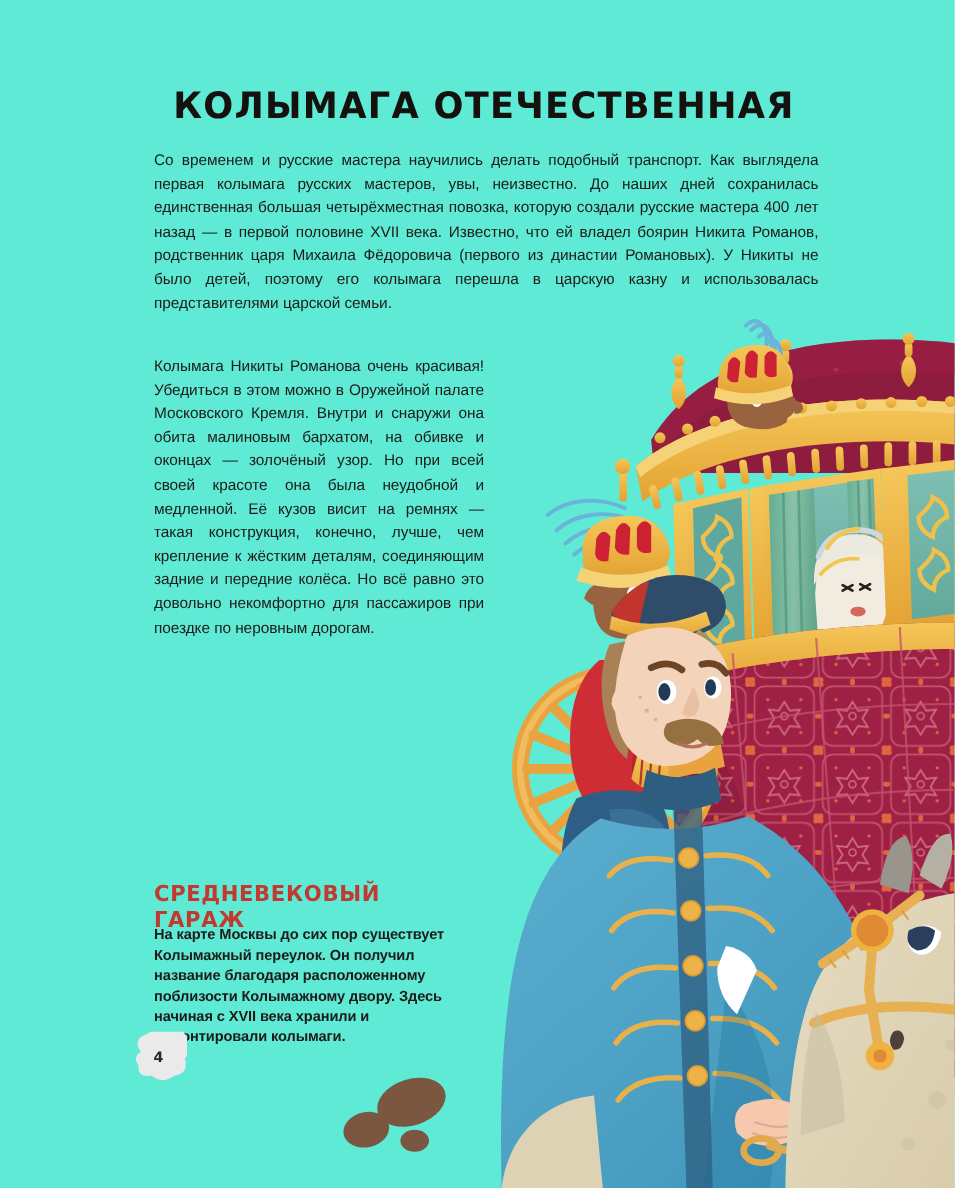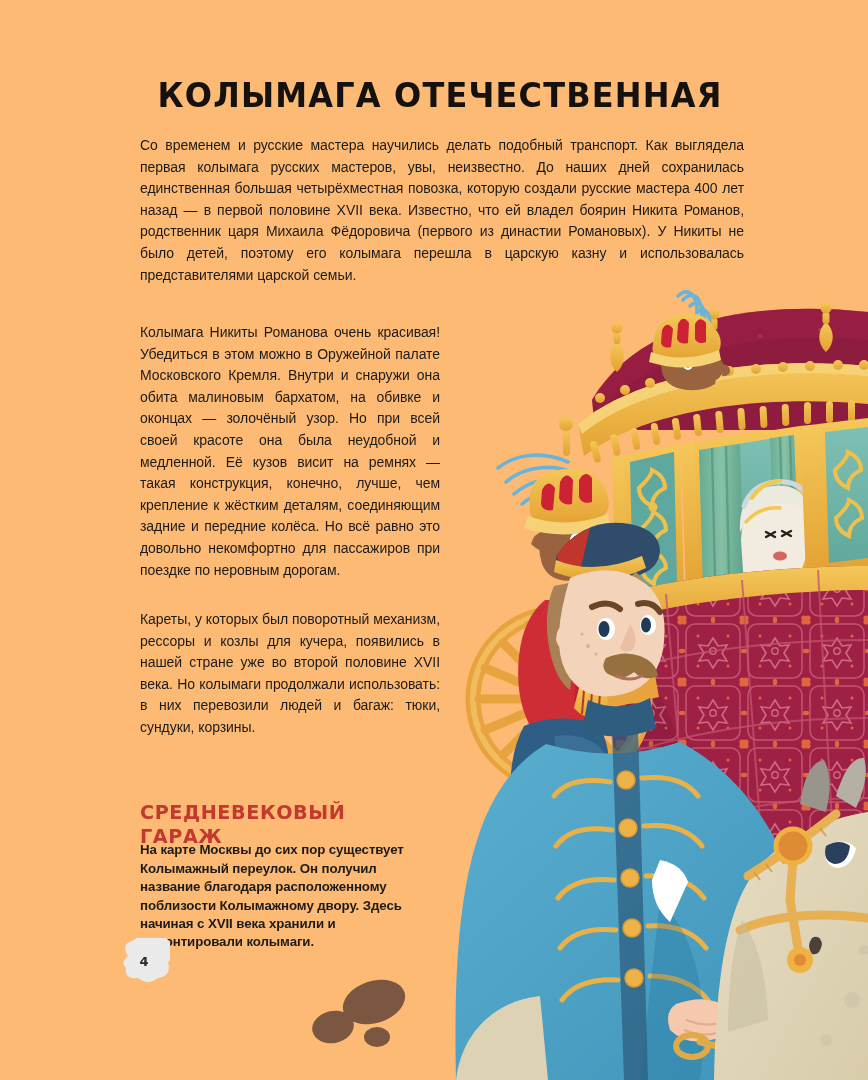--- a/index.html
+++ b/index.html
@@ -2,21 +2,21 @@
 <html lang="ru"><head>
 <meta charset="utf-8">
 <title>Колымага отечественная</title>
 <style>
   html,body{margin:0;padding:0;background:#ffffff;}
   body{
     width:868px;height:1080px;position:relative;overflow:hidden;
     font-family:"Liberation Sans","DejaVu Sans",sans-serif;
     background:#fefefe;
   }
-  .page{position:absolute;inset:0;background:#fdba74;}
+  .page{position:absolute;inset:0;background:#5eead4;}
 
   
   .illo{position:absolute;left:0;top:0;width:868px;height:1080px;pointer-events:none;}
   .illo svg{display:block;}
 
   
   .text-layer{position:absolute;left:0;top:0;width:868px;height:1080px;}
 
   .title{
     position:absolute;left:140px;top:57px;width:600px;
@@ -516,21 +516,20 @@
   </div>
 
   <div class="text-layer">
 
     <h1 class="title">Колымага отечественная</h1>
 
     <p class="para p1">Со временем и русские мастера научились делать подобный транспорт. Как выглядела первая колымага русских мастеров, увы, неизвестно. До наших дней сохранилась единственная большая четырёхместная повозка, которую создали русские мастера 400 лет назад — в первой половине XVII века. Известно, что ей владел боярин Никита Романов, родственник царя Михаила Фёдоровича (первого из династии Романовых). У Никиты не было детей, поэтому его колымага перешла в царскую казну и использовалась представителями царской семьи.</p>
 
     <p class="para p2">Колымага Никиты Романова очень красивая! Убедиться в этом можно в Оружейной палате Московского Кремля. Внутри и снаружи она обита малиновым бархатом, на обивке и оконцах — золочёный узор. Но при всей своей красоте она была неудобной и медленной. Её кузов висит на ремнях — такая конструкция, конечно, лучше, чем крепление к жёстким деталям, соединяющим задние и передние колёса. Но всё равно это довольно некомфортно для пассажиров при поездке по неровным дорогам.</p>
 
-    <p class="para p3">Кареты, у которых был поворотный механизм, рессоры и козлы для кучера, появились в нашей стране уже во второй половине XVII века. Но колымаги продолжали использовать: в них перевозили людей и багаж: тюки, сундуки, корзины.</p>
 
     <h2 class="sub-head">Средневековый гараж</h2>
 
     <p class="sub-body">На карте Москвы до сих пор существует Колымажный переулок. Он получил название благодаря расположенному поблизости Колымажному двору. Здесь начиная с XVII века хранили и ремонтировали колымаги.</p>
 
     <div class="page-num-wrap">
       <svg width="52" height="46" viewBox="0 0 52 46" xmlns="http://www.w3.org/2000/svg">
         <path d="M10 18 q-8 -12 6 -16 q8 -8 18 -2 q14 -6 18 6 q8 10 -2 18 q4 14 -10 16 q-10 8 -20 0 q-14 2 -12 -10 q-6 -6 2 -12Z" fill="#eaeaea"></path>
       </svg>
       <span class="page-num">4</span>

